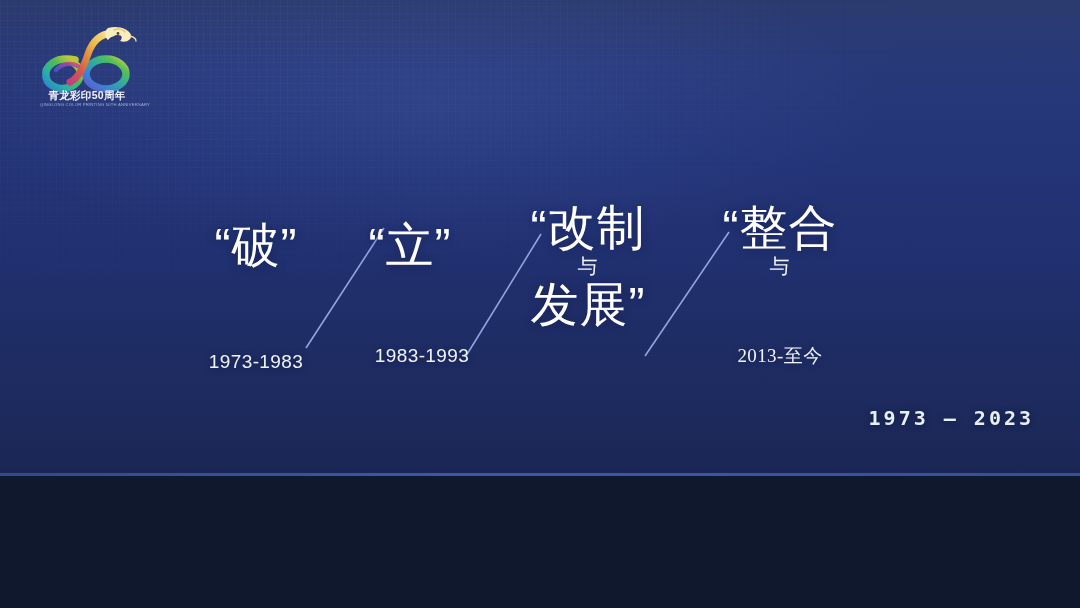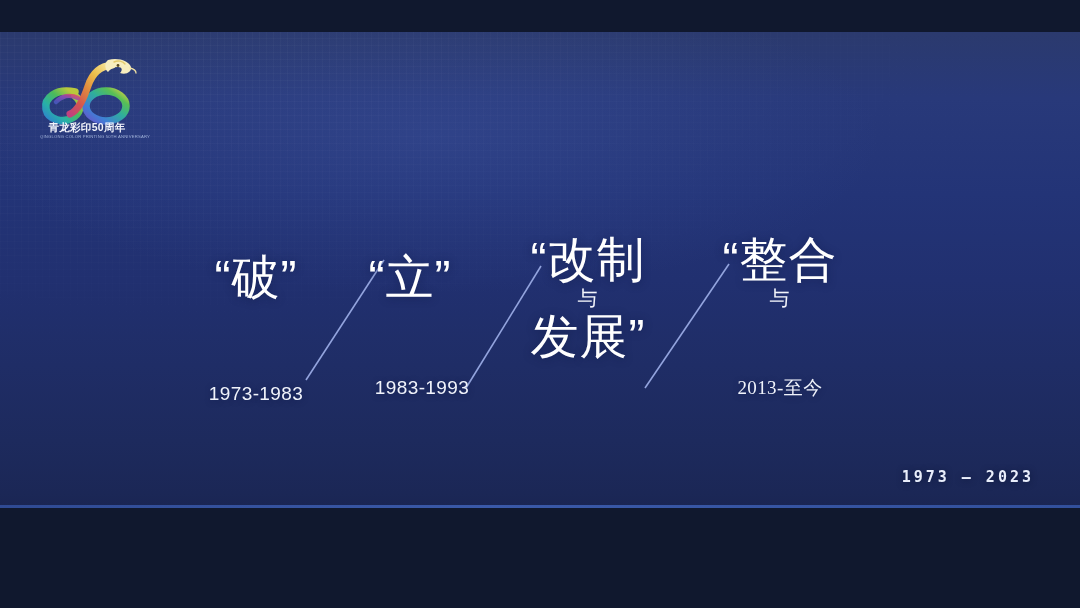--- a/index.html
+++ b/index.html
@@ -19,21 +19,20 @@
     background:
       linear-gradient(180deg,
         #2b3a6e 0%,
         #28397a 14%,
         #233477 34%,
         #213070 52%,
         #1f2d66 70%,
         #1d2a5d 86%,
         #1b2756 97%,
         #1a2553 100%);
-    margin-top: 32px;
   }
 
   
   .slide-texture {
     position: absolute;
     inset: 0;
     background-image:
       repeating-linear-gradient(0deg, rgba(255,255,255,0.030) 0 1px, rgba(255,255,255,0) 1px 7px),
       repeating-linear-gradient(90deg, rgba(255,255,255,0.030) 0 1px, rgba(255,255,255,0) 1px 7px);
     -webkit-mask-image: radial-gradient(120% 95% at 18% 6%, rgba(0,0,0,0.95) 0%, rgba(0,0,0,0.55) 30%, rgba(0,0,0,0.12) 58%, rgba(0,0,0,0) 78%);
@@ -149,23 +148,23 @@
   .divider {
     position: absolute;
     stroke: #93a4de;
     stroke-width: 1.6;
   }
 
   
   .footer-years {
     position: absolute;
     right: 46px;
-    bottom: 22px;
+    bottom: 46px;
     font-family: "DejaVu Sans Mono", "Liberation Mono", monospace;
-    font-size: 15px;
+    font-size: 20px;
     font-weight: bold;
     letter-spacing: 3px;
     color: #e9eefb;
     white-space: nowrap;
     text-shadow: 0 1px 6px rgba(8,16,44,0.6);
   }
 </style>
 </head>
 <body>
 

